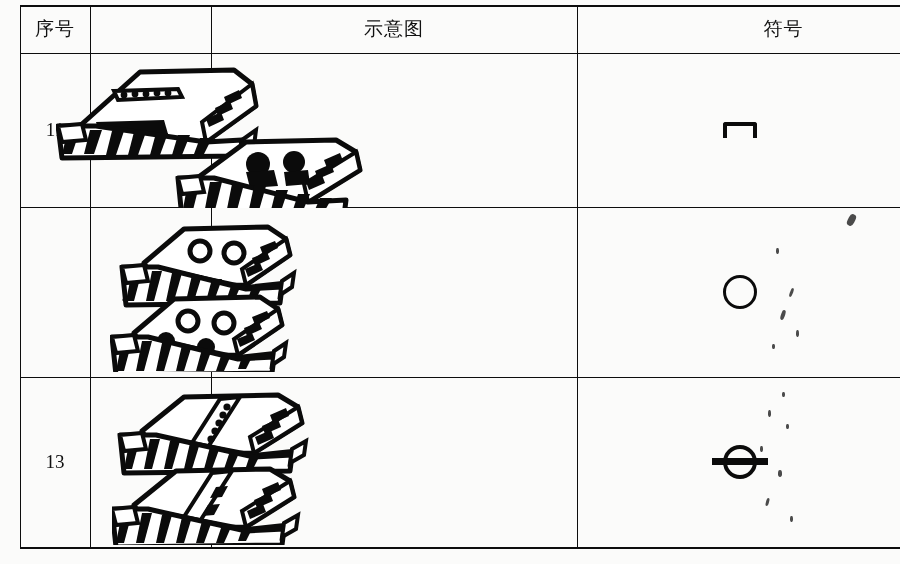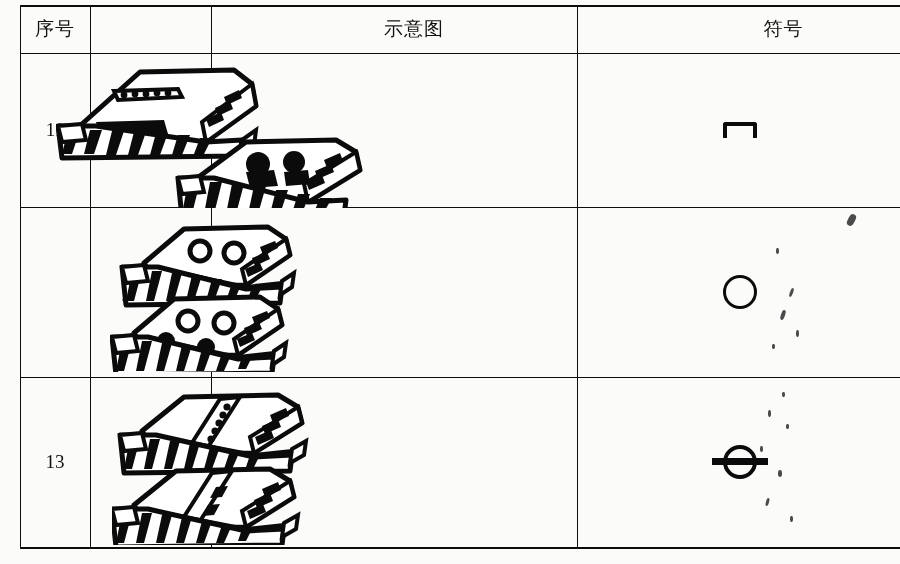--- a/index.html
+++ b/index.html
@@ -144,21 +144,21 @@
     <div class="hline" style="top:542px; width:882px;"></div>
 
     <div class="vline" style="left:0px;   height:542px;"></div>
     <div class="vline" style="left:70px;  height:542px;"></div>
     <div class="vline" style="left:191px; height:542px;"></div>
     <div class="vline" style="left:557px; height:542px;"></div>
 
     <div class="cell head-cell" style="left:0px;   top:0px;  width:70px;  height:48px;">
       <span>序号</span>
     </div>
-    <div class="cell head-cell" style="left:191px; top:0px;  width:366px; height:48px;margin-left:20px;">
+    <div class="cell head-cell" style="left:191px; top:0px;  width:366px; height:48px;">
       <span>示意图</span>
     </div>
     <div class="cell head-cell" style="left:557px; top:0px;  width:325px; height:48px;margin-left:44px;">
       <span>符号</span>
     </div>
 
     <div class="cell seq-cell" style="left:0px;  top:48px; width:70px; height:154px;">
       <span>11</span>
     </div>
     <div class="cell name-cell" style="left:70px; top:48px; width:121px; height:154px; flex-direction:column;">

